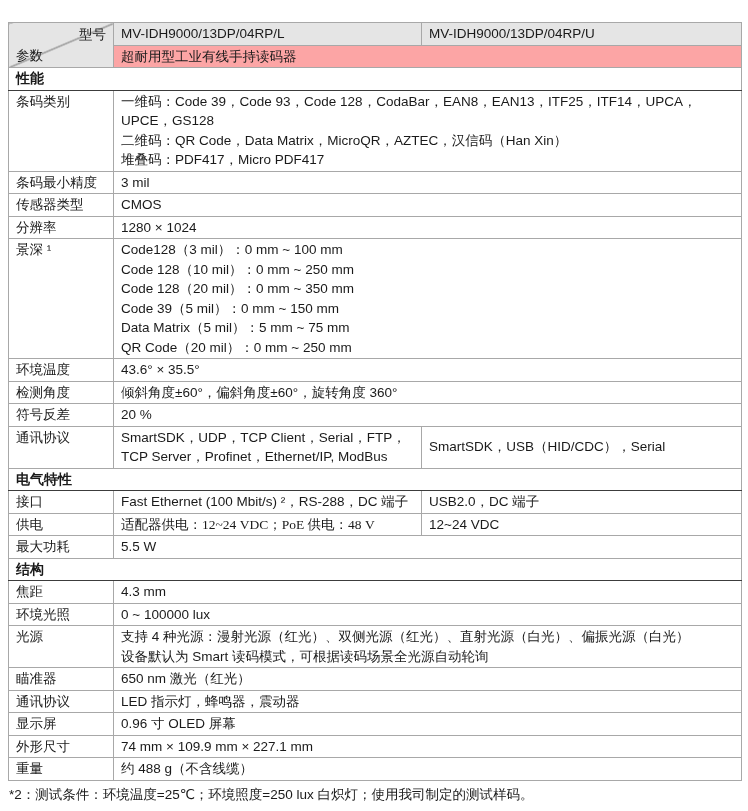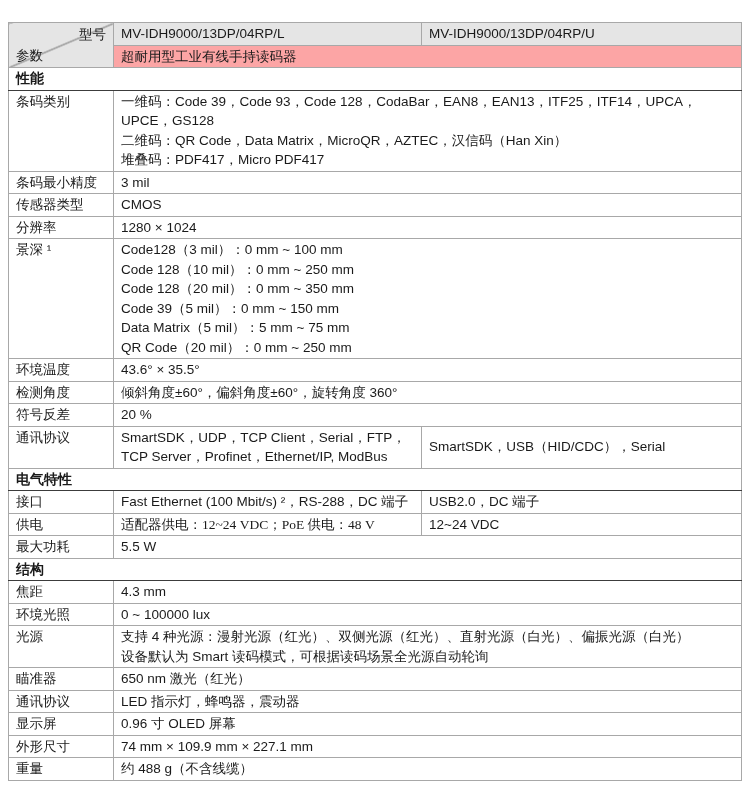--- a/index.html
+++ b/index.html
@@ -209,14 +209,15 @@
         </tr>
         <tr>
           <td style="border-color: rgb(168, 168, 168);">重量</td>
           <td colspan="2" style="border-color: rgb(168, 168, 168); margin-left: 48px;">
             <span class="vline">约 488 g（不含线缆）</span>
           </td>
         </tr>
       </tbody>
   </table>
   <div class="footnotes">
+    <div class="footnote">*2：测试条件：环境温度=25℃；环境照度=250 lux 白炽灯；使用我司制定的测试样码。</div>
   </div>
 </div>
 
 </body></html>

